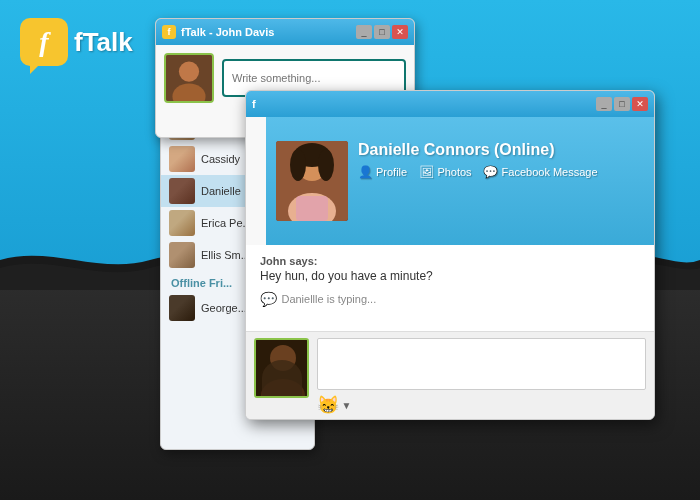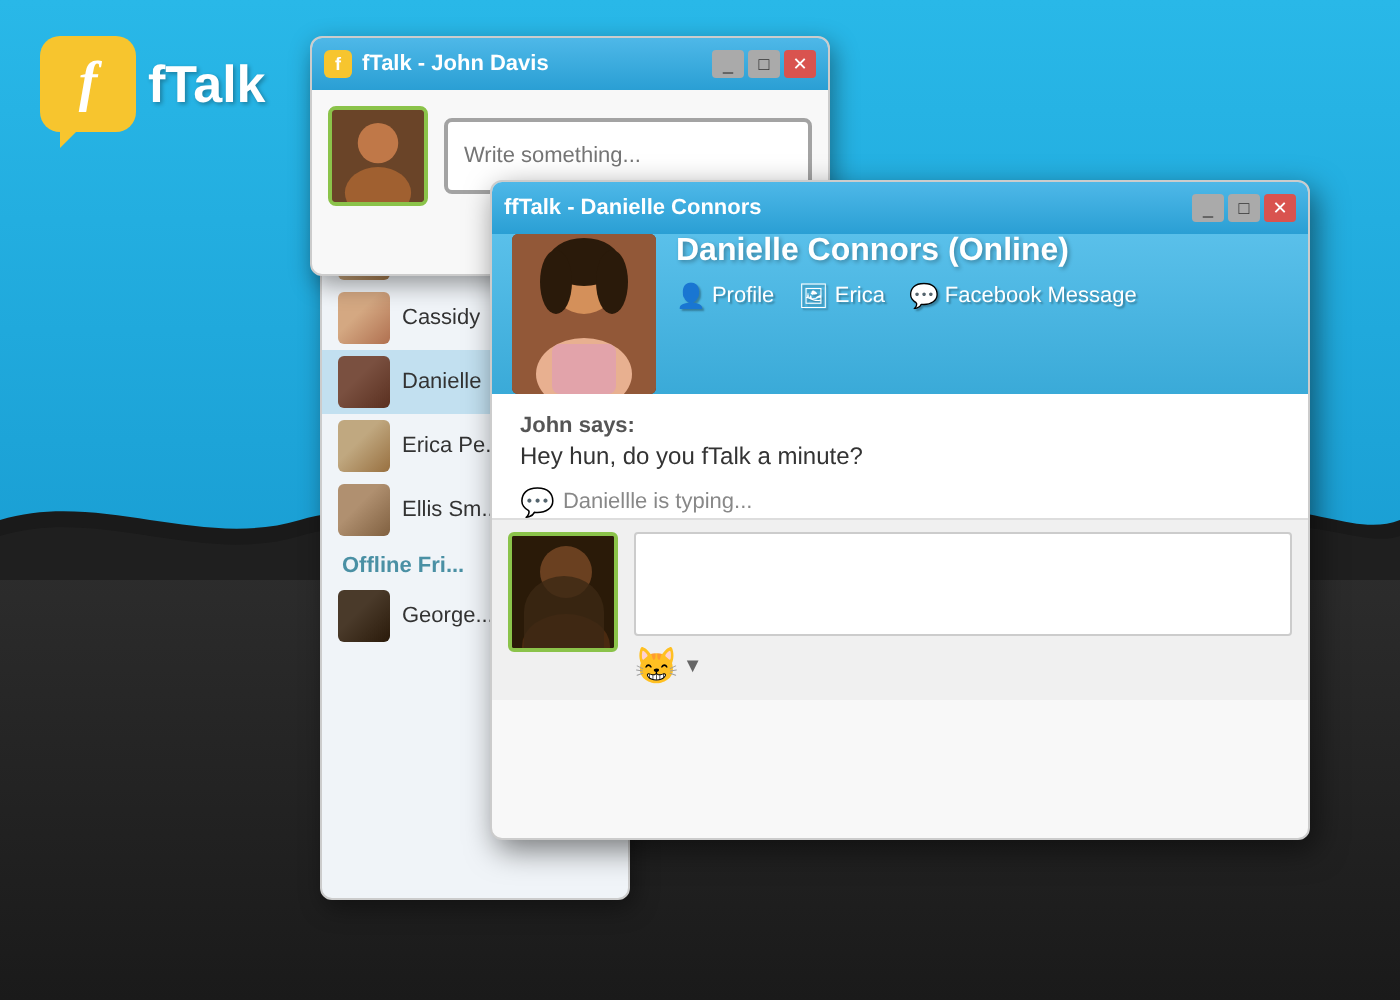--- a/index.html
+++ b/index.html
@@ -220,21 +220,21 @@
       border: 2px solid #8bc34a;
       overflow: hidden;
       display: flex;
       align-items: center;
       justify-content: center;
     }
 
     .john-input {
       flex: 1;
       height: 38px;
-      border: 2px solid #a3a3a3;
+      border: 2px solid #0f766e;
       border-radius: 4px;
       padding: 4px 8px;
       font-size: 11px;
       color: #999;
       outline: none;
       background: white;
     }
 
     
     .danielle-window {
@@ -258,23 +258,24 @@
       align-items: center;
       padding: 0 6px;
       color: white;
       font-size: 11px;
       font-weight: bold;
     }
 
     .danielle-header {
       background: linear-gradient(180deg, #5ac0ea 0%, #3aaad8 100%);
       display: flex;
-      padding: 0 10px;
+      padding: 24px 10px;
       gap: 10px;
       align-items: flex-start;
+      margin-left: 20px;
     }
 
     .danielle-photo {
       width: 72px;
       height: 80px;
       border-radius: 3px;
       background: linear-gradient(135deg, #7a5040 20%, #5a3020 100%);
       flex-shrink: 0;
       overflow: hidden;
       position: relative;
@@ -586,21 +587,20 @@
         <ellipse cx="25" cy="45" rx="18" ry="14" fill="#a06030"></ellipse>
       </svg>
     </div>
     <input class="john-input" type="text" placeholder="Write something..." style="">
   </div>
 </div>
 
 <div class="danielle-window">
   <div class="danielle-titlebar">
     <span class="ftalk-icon">f</span>
-    <span>fTalk - Danielle Connors</span>
     <div class="win-controls">
       <button class="win-btn win-btn-min">_</button>
       <button class="win-btn win-btn-max">□</button>
       <button class="win-btn win-btn-close">✕</button>
     </div>
   </div>
 
   <div class="danielle-header">
     <div class="danielle-photo">
       <svg viewBox="0 0 72 80" width="72" height="80" style="position:absolute;top:0;left:0;z-index:2">
@@ -621,34 +621,34 @@
     </div>
     <div class="danielle-info">
       <div class="danielle-name">Danielle Connors (Online)</div>
       <div class="danielle-actions">
         <div class="danielle-action">
           <span class="action-icon">👤</span>
           <span>Profile</span>
         </div>
         <div class="danielle-action">
           <span class="action-icon">🖼</span>
-          <span>Erica</span>
+          <span>Photos</span>
         </div>
         <div class="danielle-action">
           <span class="action-icon">💬</span>
           <span>Facebook Message</span>
         </div>
       </div>
     </div>
   </div>
 
-  <div style="background:white; padding:10px 14px 0;">
+  <div style="background:white; padding:10px 14px 24px;">
     <div class="chat-message-block">
       <div class="chat-sender-john">John says:</div>
-      <div class="chat-text">Hey hun, do you fTalk a minute?</div>
+      <div class="chat-text">Hey hun, do you have a minute?</div>
     </div>
     <div class="typing-indicator">
       <span class="typing-bubble-icon">💬</span>
       <span>Daniellle is typing...</span>
     </div>
   </div>
 
   <div class="chat-input-area">
     <div class="sender-thumb">
       <svg viewBox="0 0 55 60" width="55" height="60" style="position:absolute;top:0;left:0">

